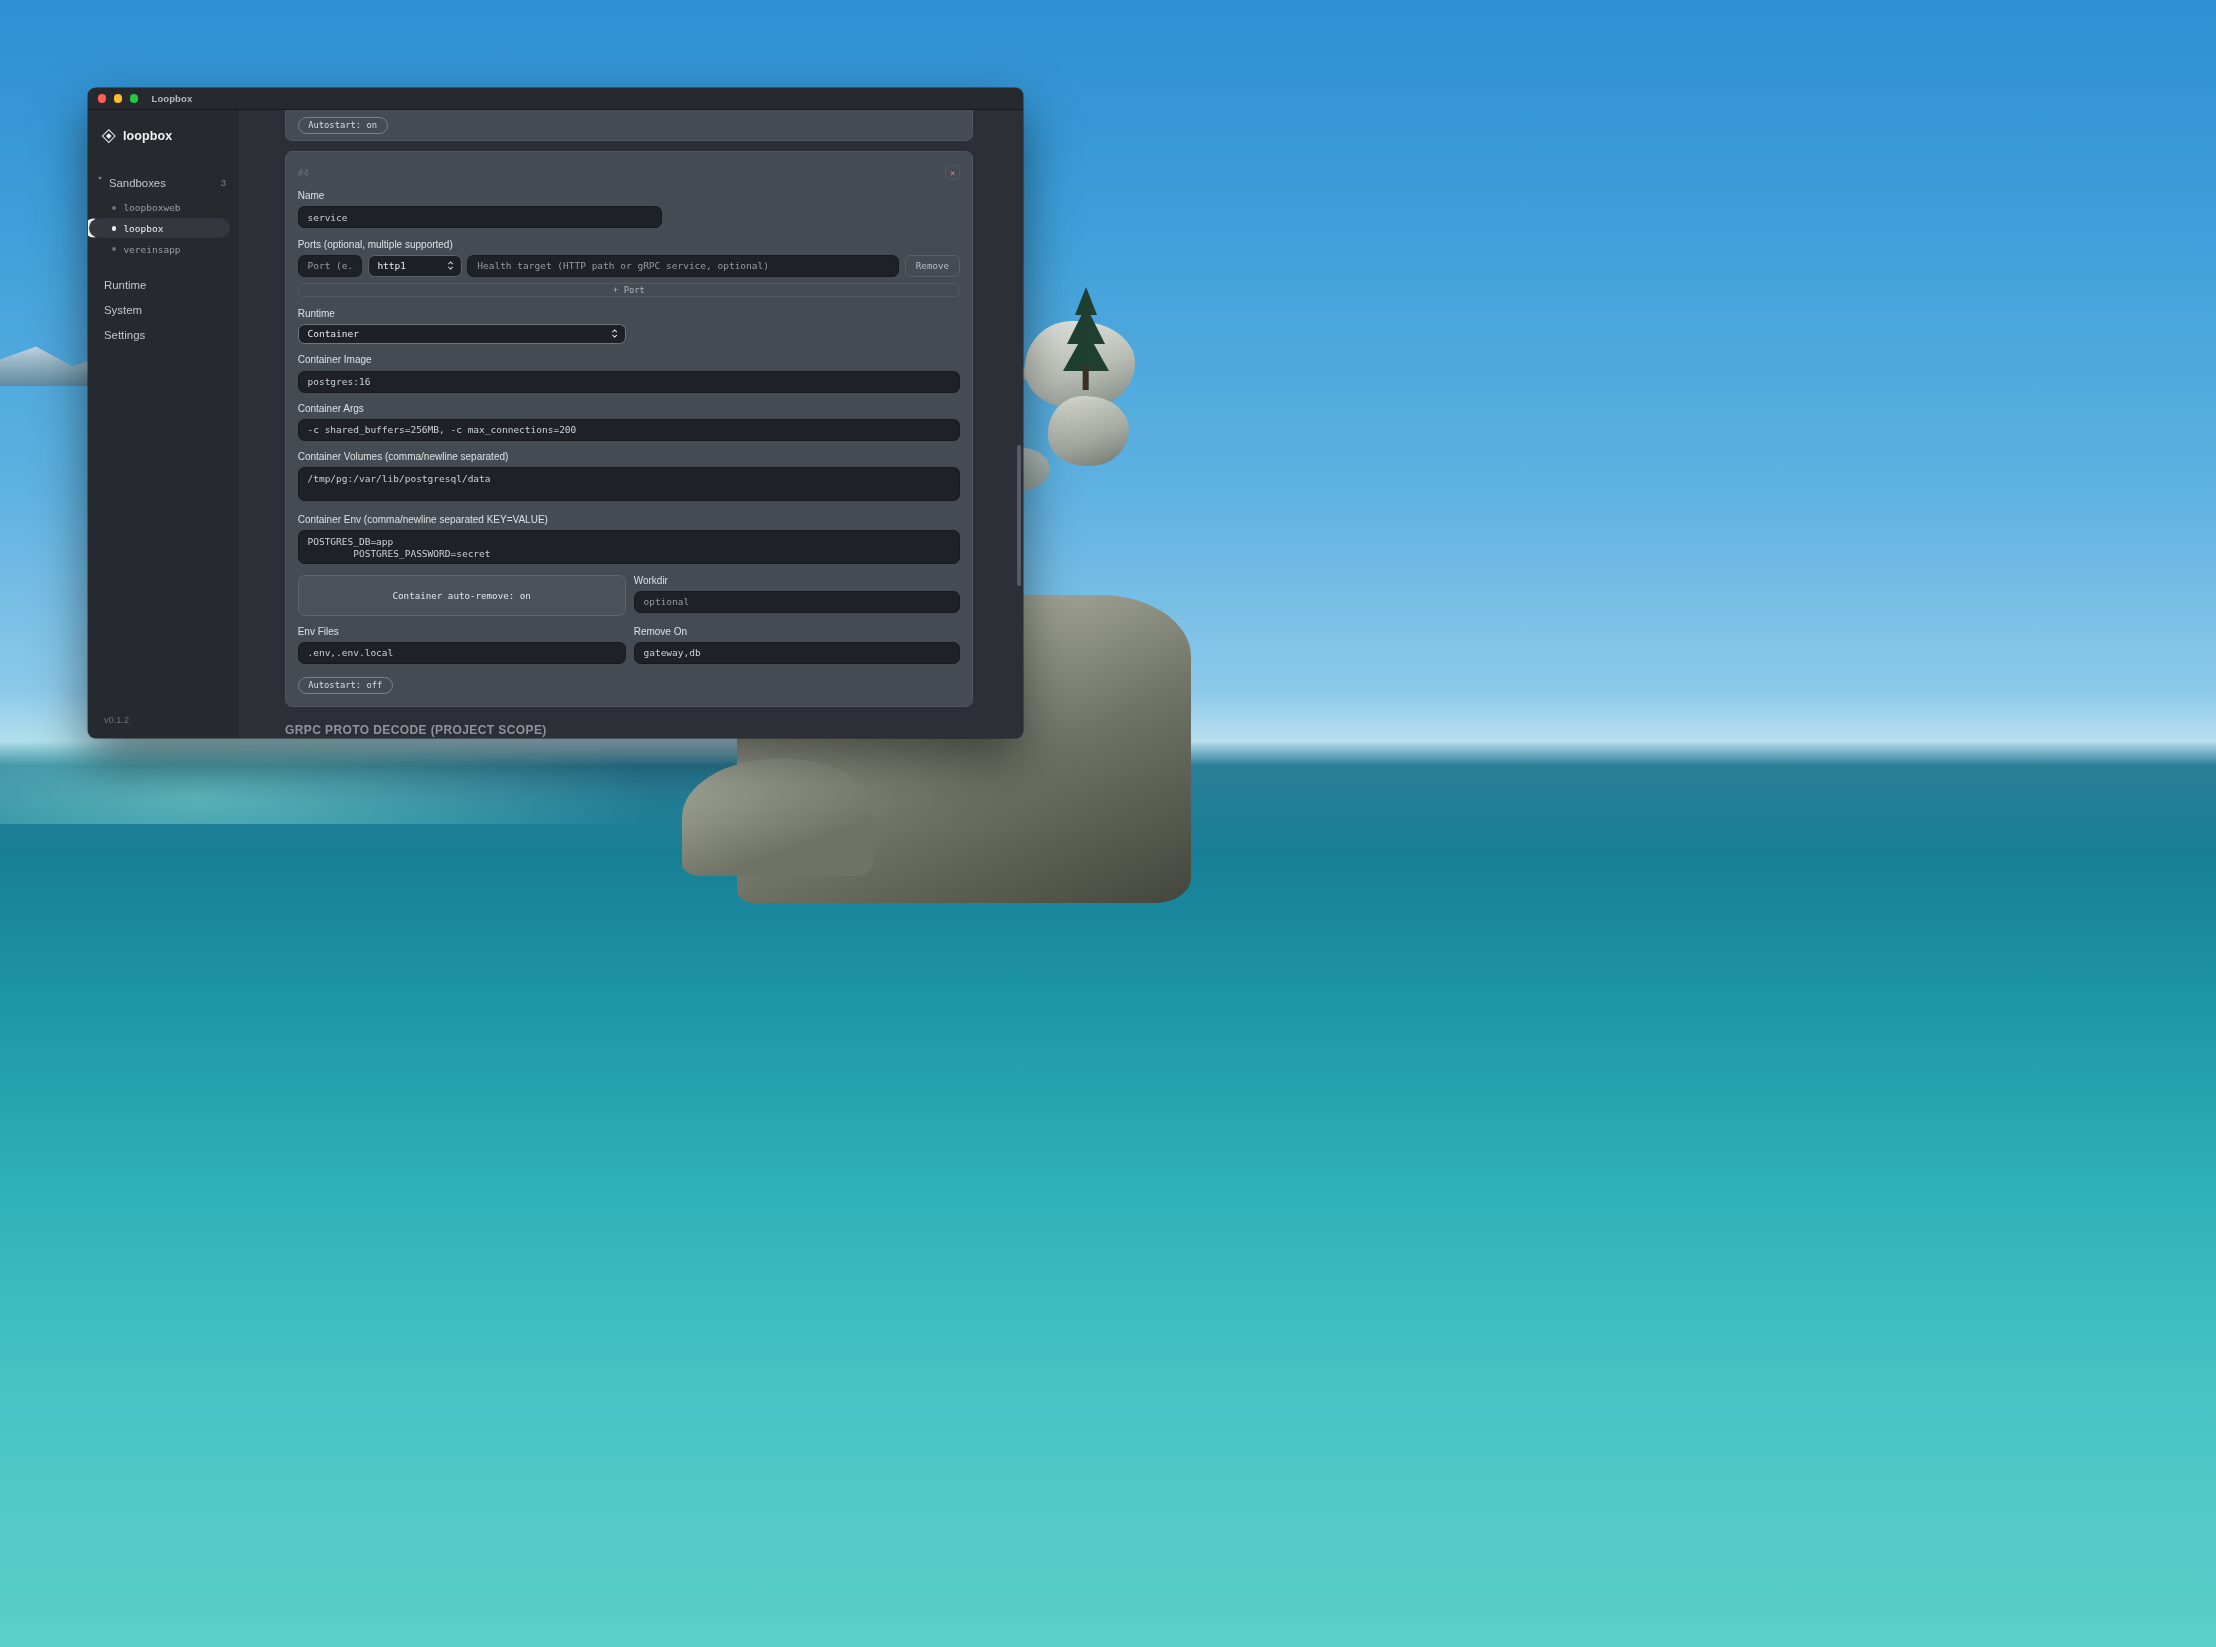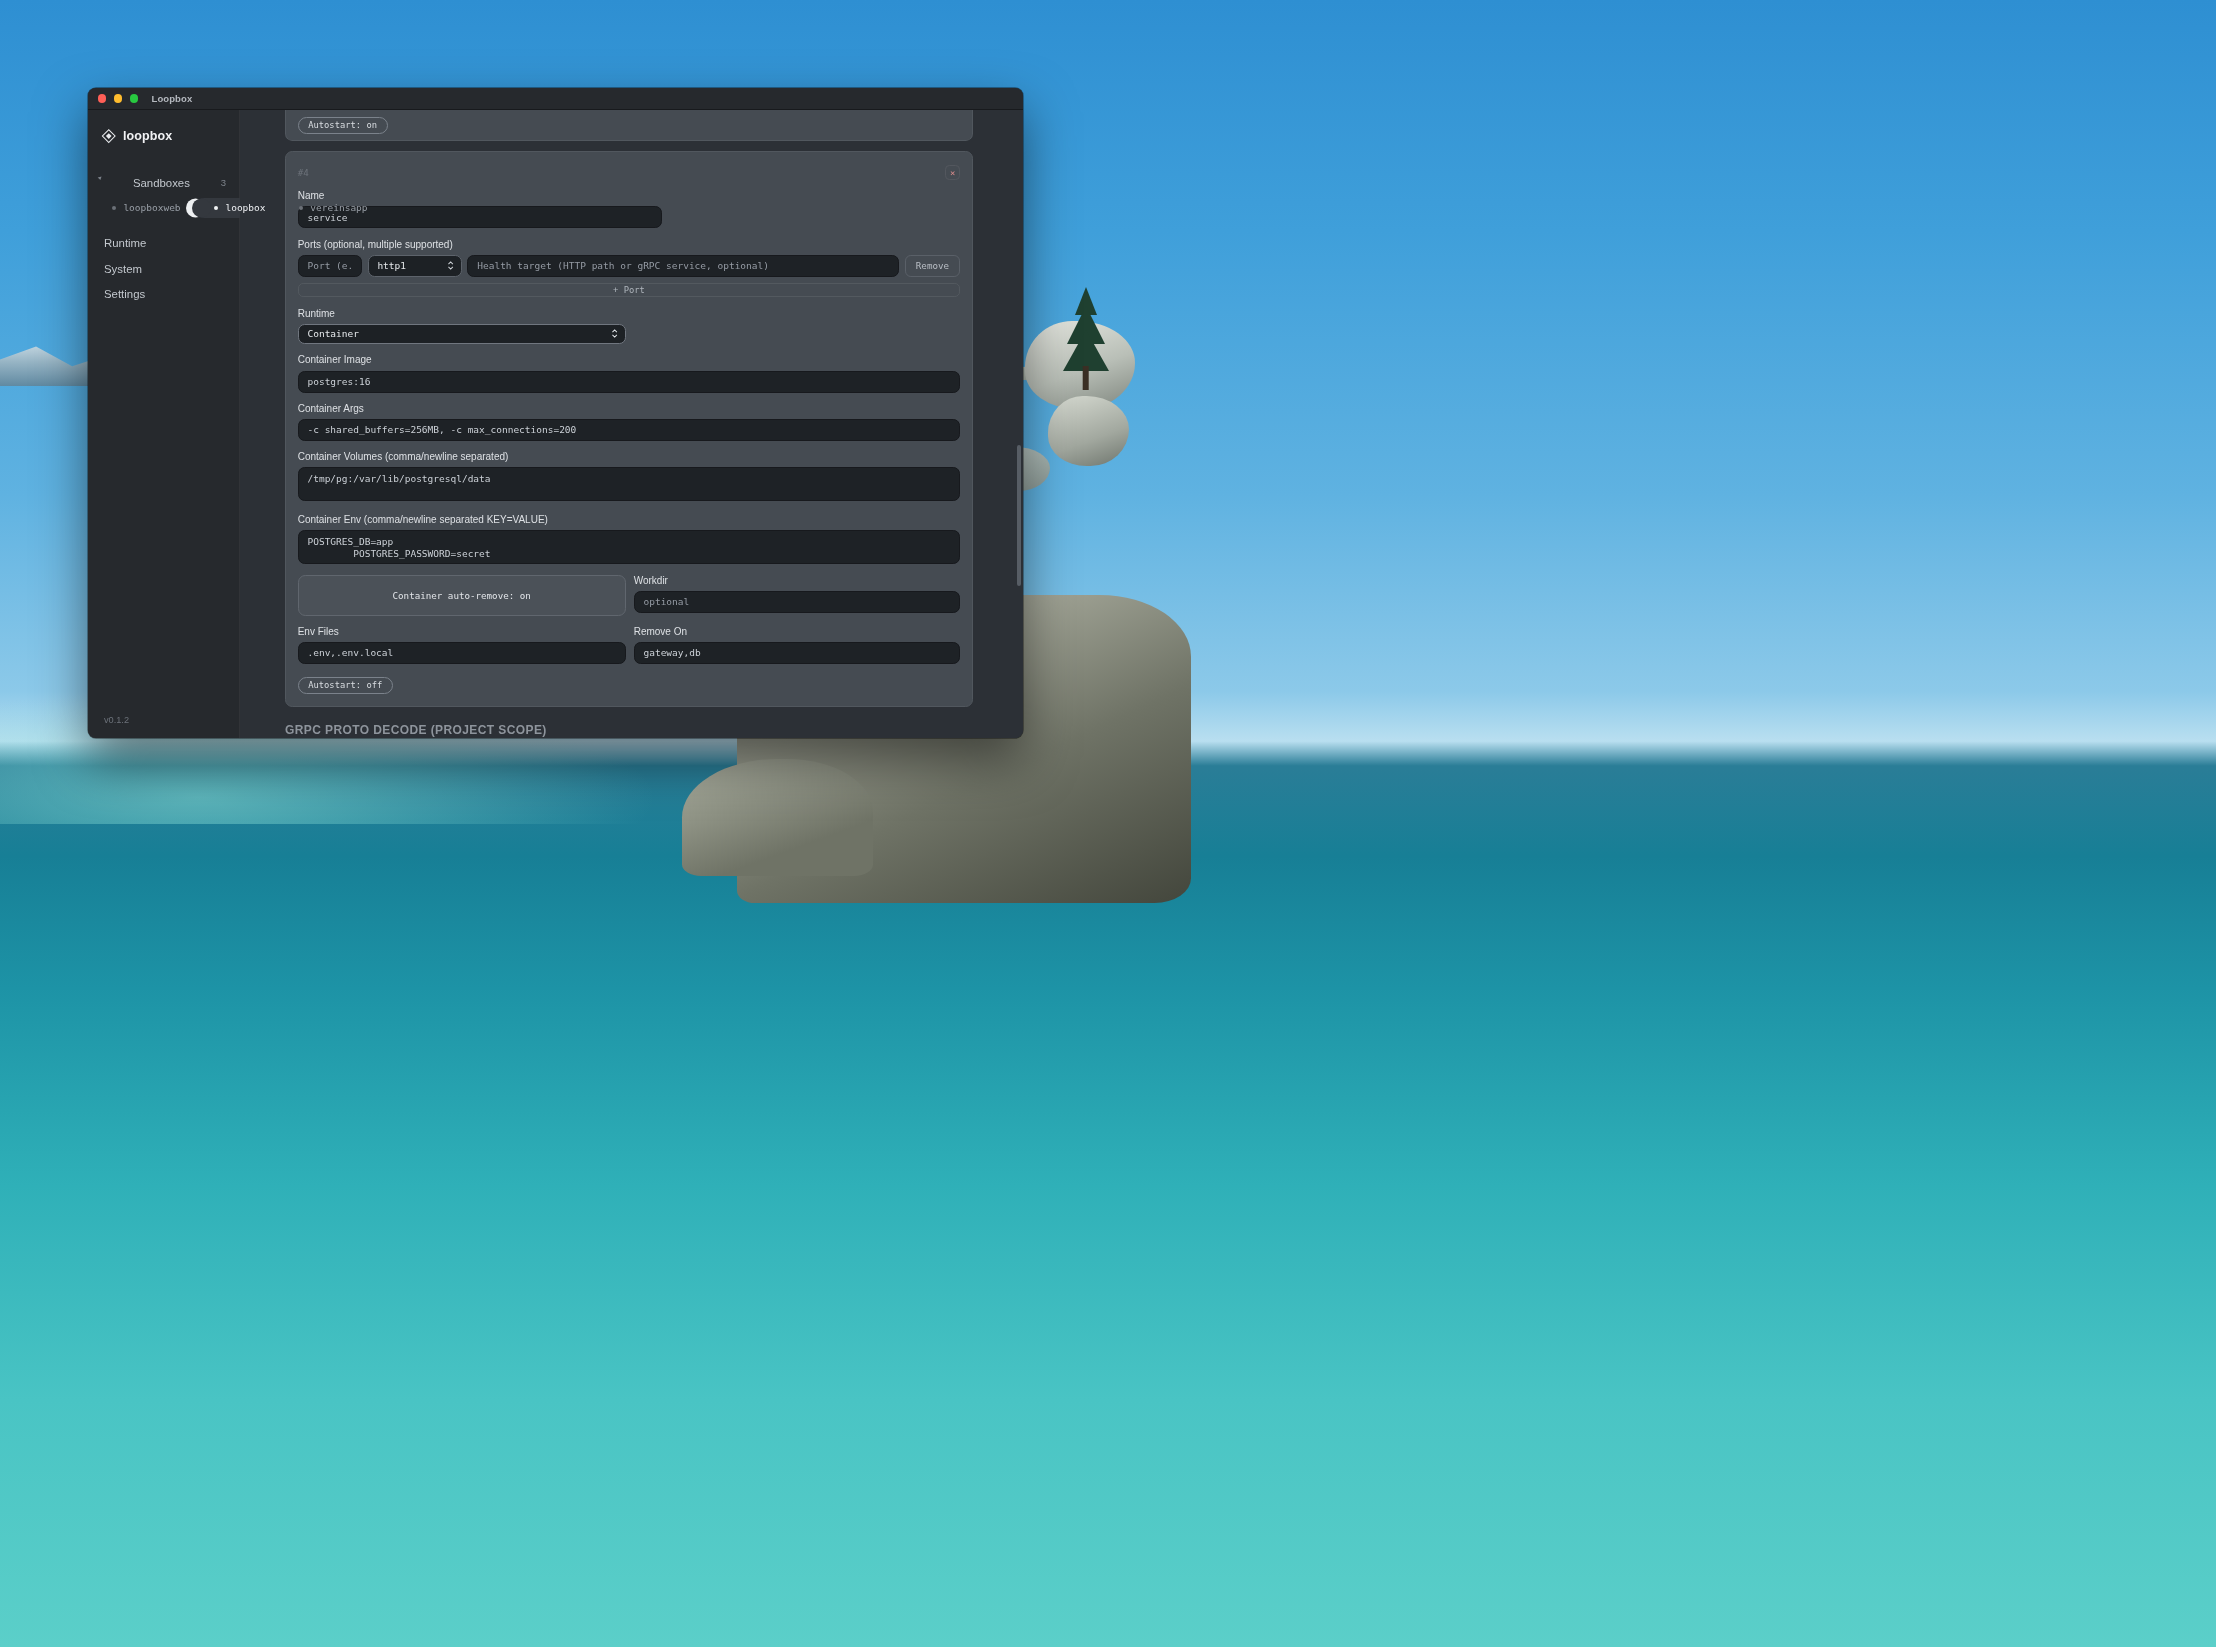--- a/index.html
+++ b/index.html
@@ -45,27 +45,27 @@
 
   
   .sidebar { width:152px; flex:0 0 152px; background:#26292d; border-right:0.7px solid rgba(255,255,255,.05);
     display:flex; flex-direction:column; position:relative; }
   .logo-row { display:flex; align-items:center; gap:9.5px; padding:19px 0 0 16px; }
   .diamond-outer { width:9.5px; height:9.5px; border:1.1px solid #e9ebee; transform:rotate(45deg);
     display:flex; align-items:center; justify-content:center; }
   .diamond-inner { width:3.7px; height:3.7px; background:#e9ebee; }
   .logo-text { font-size:12.5px; font-weight:700; color:#f1f2f4; letter-spacing:0.1px; }
 
-  .sb-section-head { display:flex; align-items:flex-start; margin:34px 13px 0 10.3px;gap:24px; }
+  .sb-section-head { display:flex; align-items:flex-start; margin:34px 13px 0 10.3px; }
   .caret { width:0; height:0; border-left:2.9px solid transparent; border-right:2.9px solid transparent;
     border-top:3.7px solid #7c828a; margin-right:6.6px; transform:rotate(-15deg); }
   .sb-section-label { font-size:11.4px; color:#c3c8ce; }
   .sb-count { margin-left:auto; font-size:9.5px; color:#7e848c; }
 
-  .sb-items { margin-top:8.8px; display:flex; flex-direction:row; gap:0.7px; }
+  .sb-items { margin-top:8.8px; display:flex; flex-direction:column; gap:0.7px; }
   .sb-item { position:relative; display:flex; align-items:center; gap:7.3px; height:20px;
     margin:0 8.8px 0 3.7px; padding-left:20px; border-radius:10.3px;
     font-family:"DejaVu Sans Mono", monospace; font-size:9.5px; color:#989ea6; cursor:default; }
   .sb-item .dot { width:4.4px; height:4.4px; border-radius:50%; background:#6b7077; }
   .sb-item.selected { background:#34383e; color:#edeff2; }
   .sb-item.selected .dot { background:#f0f2f4; }
   .crescent { position:absolute; left:-7.3px; top:50%; transform:translateY(-50%);
     width:19px; height:19px; border-radius:50%; background:#eef0f2; z-index:0; }
   .crescent i { position:absolute; display:block; left:5.1px; top:0; width:19px; height:19px;
     border-radius:50%; background:#34383e; }

